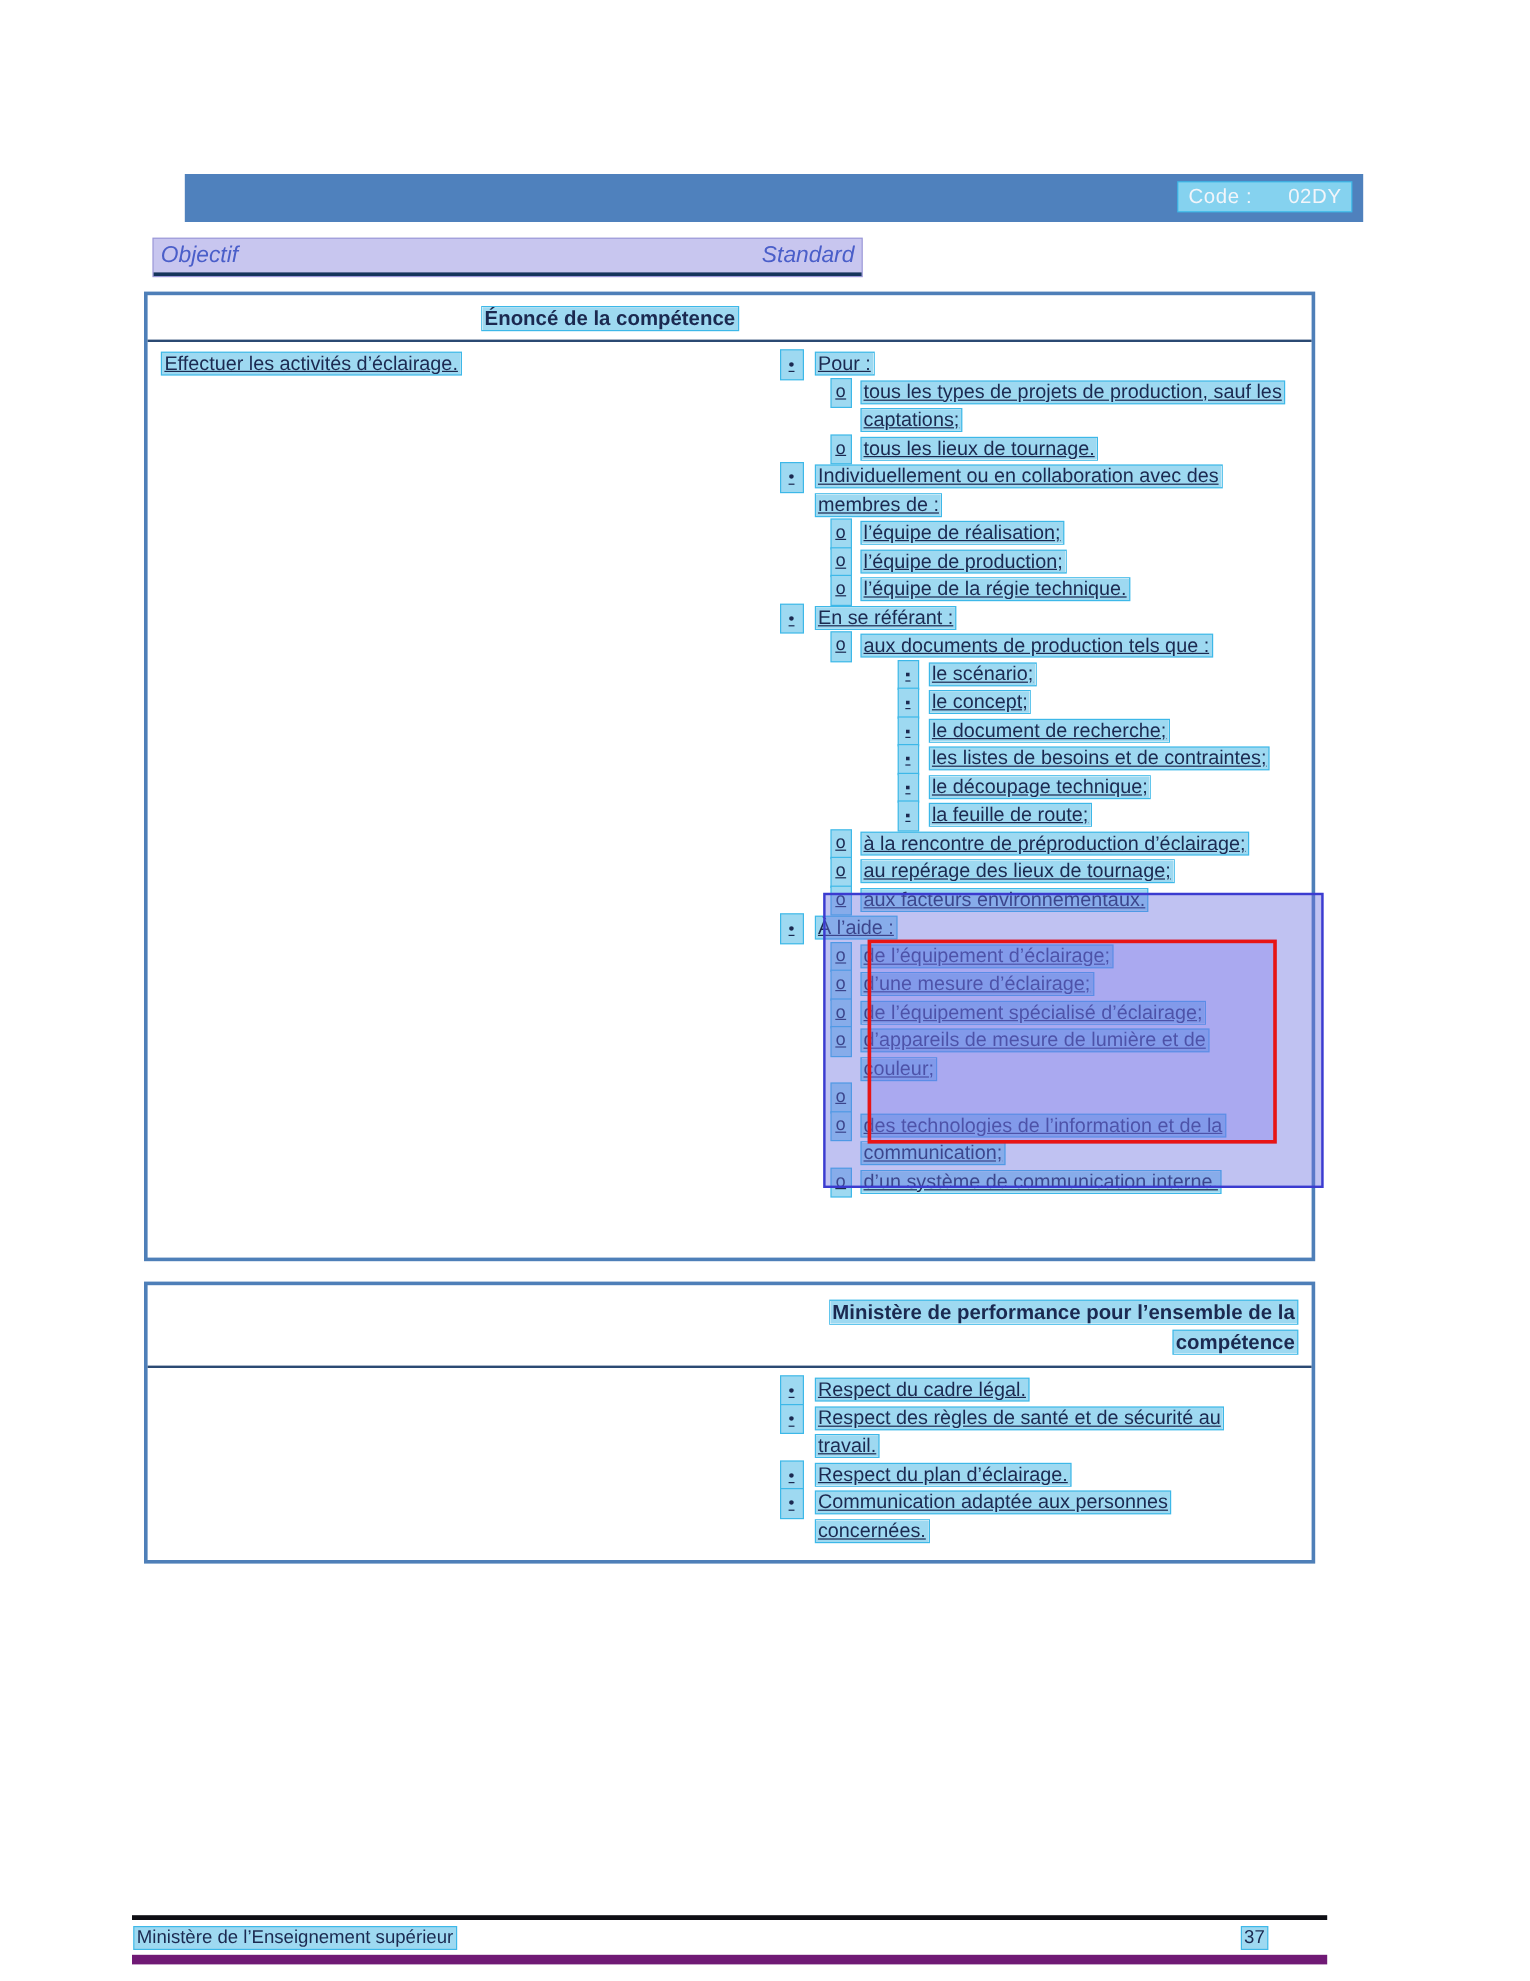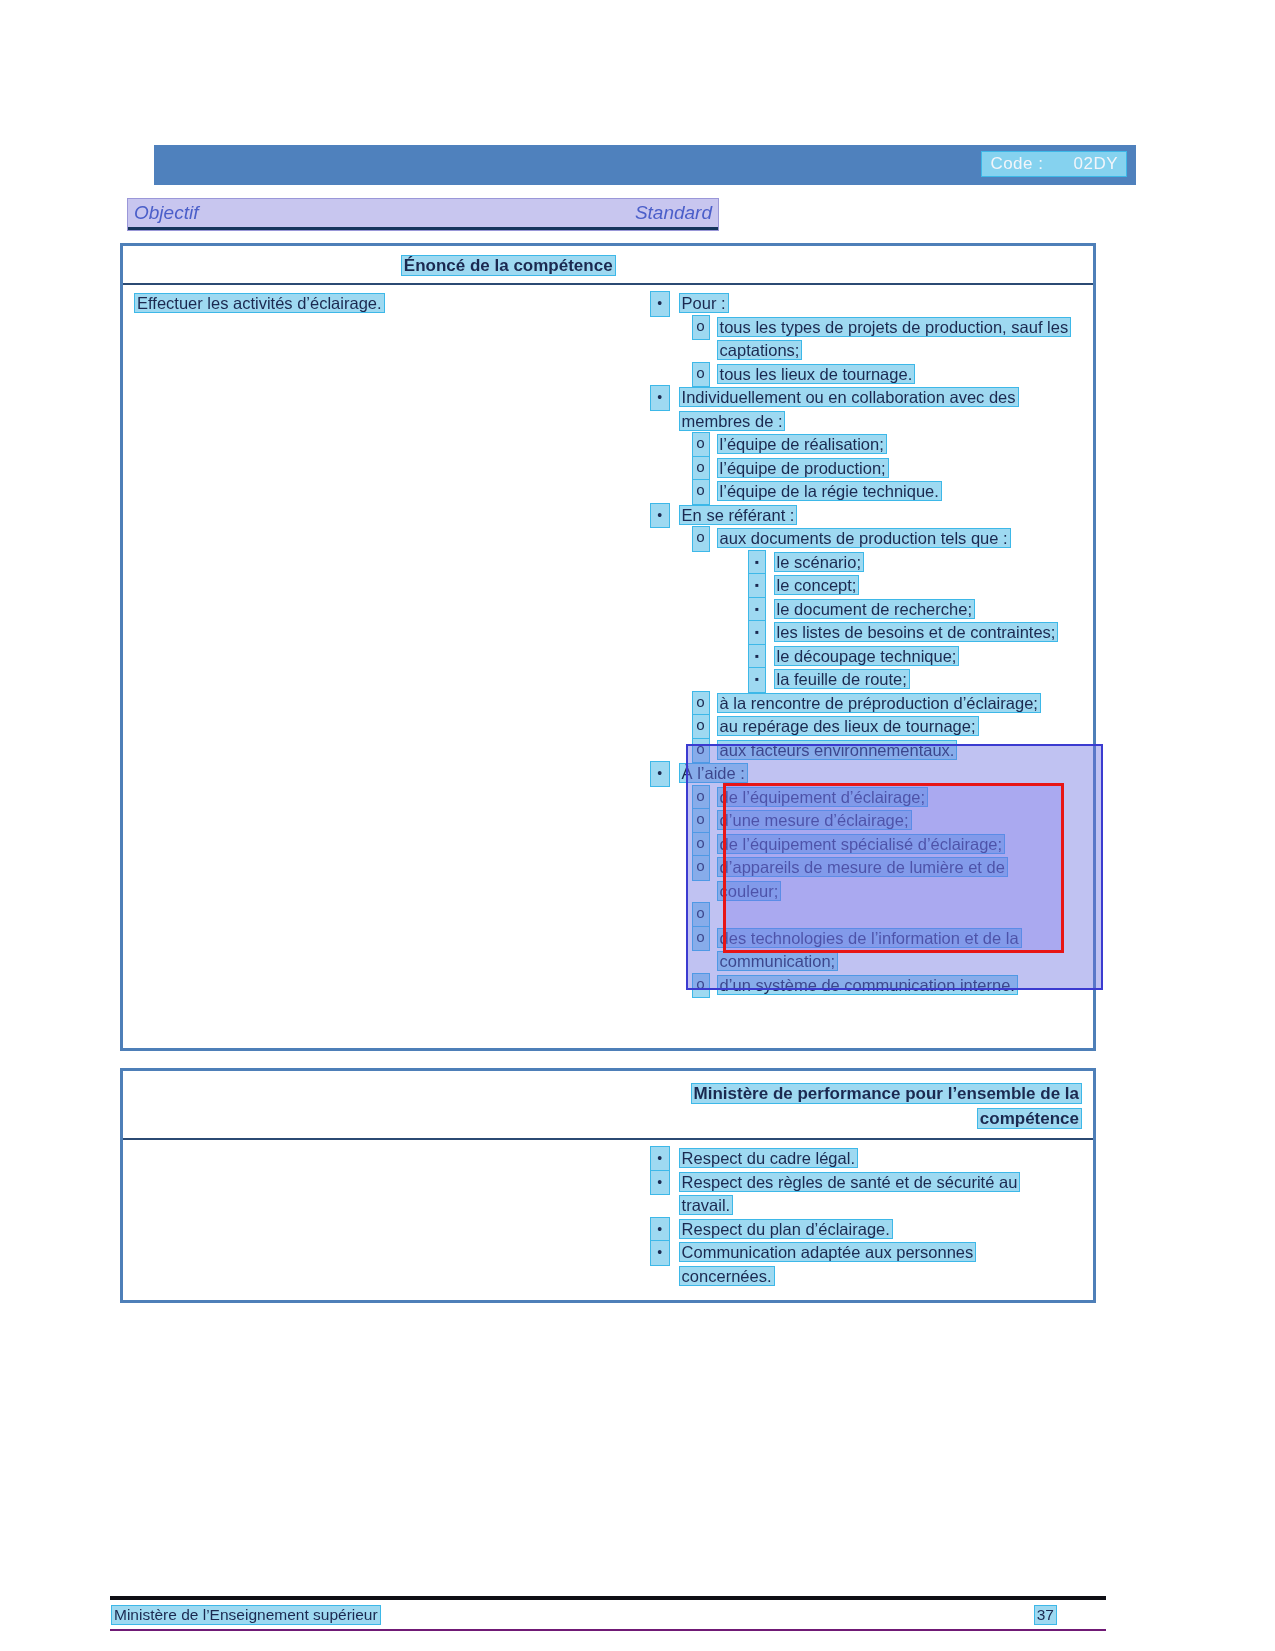--- a/index.html
+++ b/index.html
@@ -50,21 +50,21 @@
     position:absolute; left:120px; width:976px;
     border:3px solid #4e7fb8; background:#ffffff;
   }
   .table1 { top:243px; min-height:808px; }
   .table2 { top:1068px; min-height:212px; }
   .t-header {
     display:grid; grid-template-columns:50.7% auto;
     padding:10px 12px 7px; border-bottom:2px solid #2b4a73;
   }
   .th { font-weight:bold; font-size:17px;text-align:right; }
-  .t-body { display:grid; grid-template-columns:50.7% auto; padding:7px 12px 12px; }
+  .t-body { display:grid; grid-template-columns:50.7% auto; padding:7px 12px 12px;text-decoration:underline; }
   .cell-left { font-size:16.5px; padding-top:2px; }
   .cell-right { padding-right:12px; }
   .t2-head-text { line-height:25px; display:inline; max-width:455px; }
 
   
   .list { font-size:16.5px; line-height:23.5px; }
   .li { display:flex; align-items:flex-start; }
   .level-1 { padding-left:36px; }
   .level-2 { padding-left:78px; }
   .level-3 { padding-left:134px; }
@@ -85,21 +85,21 @@
     background:rgba(120,112,235,0.30); border:3px solid #e81515;
     z-index:7; pointer-events:none;
   }
 
   
   .footer-rule { position:absolute; left:110px; top:1596px; width:996px; height:4px; background:#0e0e14; }
   .footer {
     position:absolute; left:110px; top:1604px; width:996px;
     display:flex; justify-content:space-between;
     font-size:15.5px; padding:2px 50px 5px 2px;
-    border-bottom:2px solid #701a75;
+    border-bottom:8px solid #701a75;
   }
 </style>
 </head>
 <body>
 
 <div class="page">
 
   <div class="topbar">
     <div class="code hlbar">
       <span>Code :</span><span class="code-val">02DY</span>

